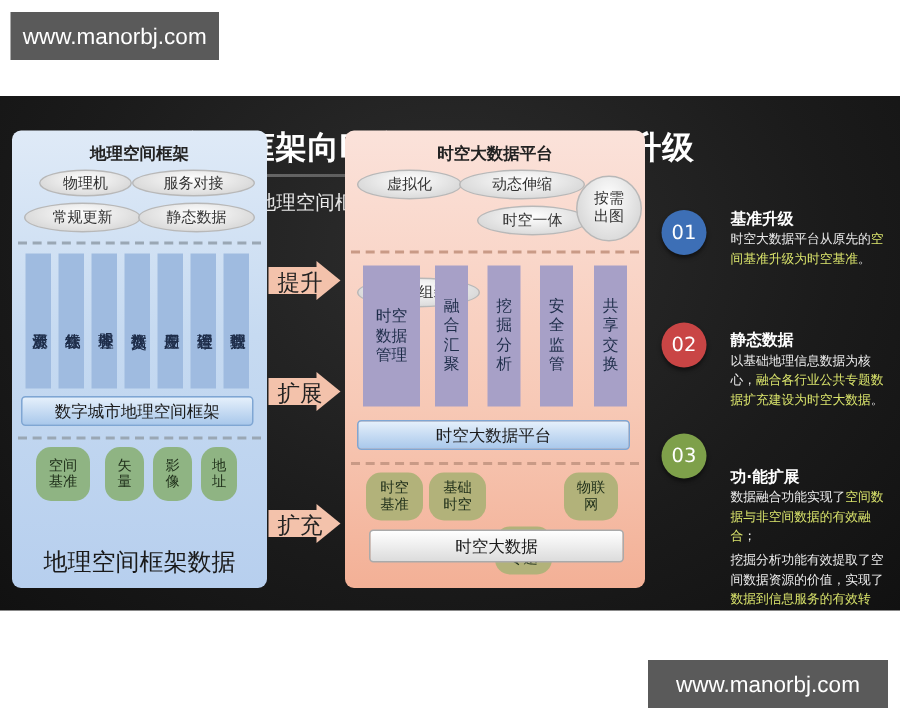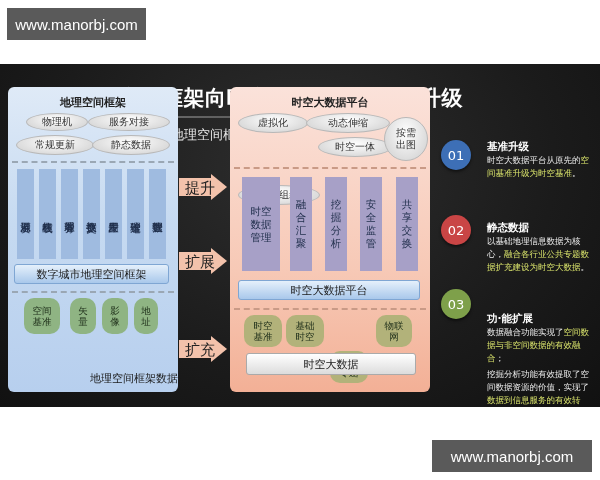--- a/index.html
+++ b/index.html
@@ -34,21 +34,21 @@
   .panel.left .col { background: #9fbbe0; width: 17px; height: 90px; top: 147px; }
   .panel.right .col { background: #a7a0c7; top: 153px; height: 94px; }
 
   .bar { position: absolute; display: flex; align-items: center; justify-content: center; border-radius: 3px; font-size: 11px; color: #1a1a1a; }
   .bar.blue { background: linear-gradient(180deg, #e5f0fb, #a9c8eb); border: 1px solid #7fa6d3; }
   .bar.white { background: linear-gradient(180deg, #ffffff, #dcdcdc); border: 1px solid #aaa; }
 
   .chip { position: absolute; background: #8fb483; border-radius: 10px; font-size: 9.5px; color: #1e2e19;
           display: flex; flex-direction: column; align-items: center; justify-content: center; line-height: 11px; }
   .panel.right .chip { background: #b2b27a; }
-  .panel-foot { position: absolute; bottom: 6px; width: 100%; text-align: right; font-size: 11px; color: #1a1a1a; }
+  .panel-foot { position: absolute; bottom: 6px; width: 100%; text-align: center; font-size: 16px; color: #1a1a1a; }
 
   .arrow { position: absolute; left: 179px; width: 48px; height: 26px; }
   .arrow .shaft { position: absolute; left: 0; top: 4px; width: 34px; height: 18px; background: #f3c2ab; }
   .arrow .head { position: absolute; left: 32px; top: 0; width: 0; height: 0;
                  border-top: 13px solid transparent; border-bottom: 13px solid transparent; border-left: 16px solid #f3c2ab; }
   .arrow .lbl { position: absolute; left: 6px; top: 5px; font-size: 15px; color: #222; }
 
   .badge { position: absolute; left: 441px; width: 30px; height: 30px; border-radius: 50%; color: #fff; font-size: 13px;
            display: flex; align-items: center; justify-content: center; box-shadow: 0 2px 3px rgba(0,0,0,0.5); }
   .side { position: absolute; left: 487px; width: 104px; color: #ececec; font-size: 8.5px; line-height: 13px; }

